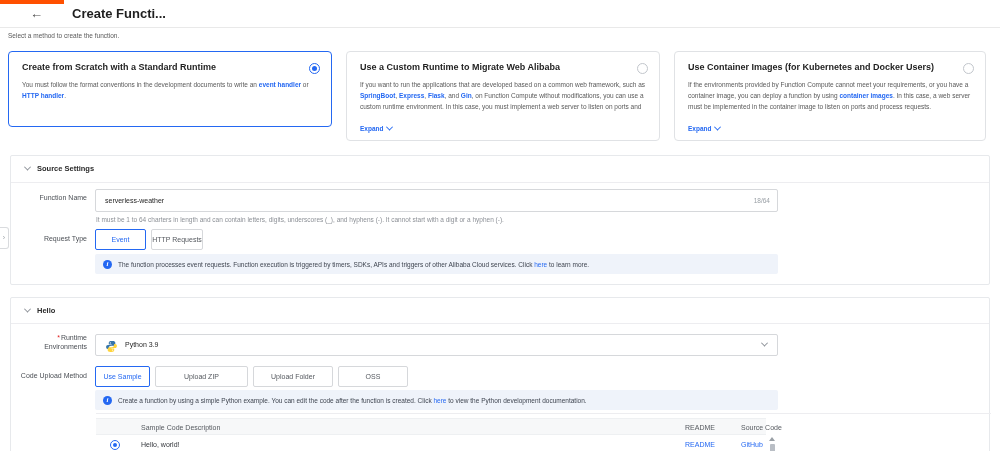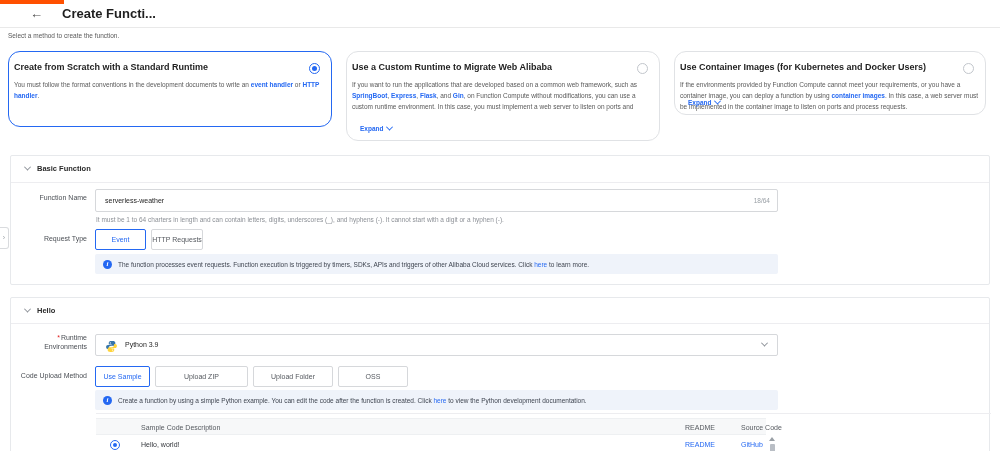--- a/index.html
+++ b/index.html
@@ -7,25 +7,25 @@
   .page {
     position:relative; width:1000px; height:451px; overflow:hidden;
     background:#fff; font-family:"Liberation Sans", sans-serif; color:#333;
   }
   .abs { position:absolute; }
 
   
   .hdr { left:0; top:0; width:1000px; height:28px; background:#fff; border-bottom:1px solid #e9e9e9; }
   .brandbar { left:0; top:0; width:64px; height:4px; background:#ff5000; }
   .back { left:30px; top:6px; font-size:13px; color:#4a4a4a; cursor:pointer; }
-  .ptitle { left:62px; top:6px; font-size:13px; font-weight:700; color:#1f1f1f; }
+  .ptitle { left:72px; top:6px; font-size:13px; font-weight:700; color:#1f1f1f; }
   .subtitle { left:8px; top:32px; font-size:6.5px; color:#595959; }
 
   
-  .card { background:#fff; border:1px solid #e0e2e5; border-radius:12px; padding:10px 5px; }
+  .card { background:#fff; border:1px solid #e0e2e5; border-radius:4px; padding:10px 13px; }
   .card.sel { border-color:#2468f2; }
   .card-title { font-size:9px; font-weight:700; color:#1f1f1f; padding-right:20px; }
   .card-body { margin-top:7px; font-size:6.5px; line-height:11px; color:#595959; }
   .clip2 { max-height:34px; overflow:hidden; }
   .lnk { color:#2468f2; cursor:pointer; text-decoration:none; }
   .blnk { font-weight:700; }
   .expand { position:absolute; left:13px; bottom:8px; font-size:6.5px; font-weight:700; color:#2468f2; cursor:pointer; display:flex; align-items:center; gap:4px; }
 
   .radio { width:11px; height:11px; border:1px solid #c2c6cc; border-radius:50%; background:#fff; display:inline-block; }
   .radio.checked { border-color:#2468f2; }
@@ -99,38 +99,38 @@
     <span class="abs radio" style="right:11px;top:11px"></span>
     <div class="card-body clip2">
       <span>If you want to run the applications that are developed based on a common web framework, such as </span><a class="lnk blnk">SpringBoot</a><span>, </span><a class="lnk blnk">Express</a><span>, </span><a class="lnk blnk">Flask</a><span>, and </span><a class="lnk blnk">Gin</a><span>, on Function Compute without modifications, you can use a custom runtime environment. In this case, you must implement a web server to listen on ports and process</span>
     </div>
     <div class="expand">
         <span>Expand</span>
         <span class="chev chev-blue"></span>
       </div>
   </div>
 
-  <div class="abs card" style="left:674px;top:51px;width:312px;height:64px">
+  <div class="abs card" style="left:674px;top:51px;width:312px;height:90px">
     <div class="card-title">Use Container Images (for Kubernetes and Docker Users)</div>
     <span class="abs radio" style="right:11px;top:11px"></span>
     <div class="card-body clip2">
       <span>If the environments provided by Function Compute cannot meet your requirements, or you have a container image, you can deploy a function by using </span><a class="lnk blnk">container images</a><span>. In this case, a web server must be implemented in the container image to listen on ports and process requests.</span>
     </div>
     <div class="expand">
         <span>Expand</span>
         <span class="chev chev-blue"></span>
       </div>
   </div>
 
   <div class="abs collapse-handle">›</div>
 
   <div class="abs panel" style="left:10px;top:155px;width:980px;height:130px">
     <div class="sec-head">
       <span class="chev chev-gray"></span>
-      <span>Basic Function</span>
+      <span>Source Settings</span>
     </div>
     <div class="hline" style="left:0;top:26px;width:978px"></div>
 
     <div class="flabel" style="left:0;top:38px;width:76px">Function Name</div>
     <div class="tinput" style="left:84px;top:33px;width:683px;height:23px">
       <span class="val">serverless-weather</span>
       <span class="cnt">18/64</span>
     </div>
     <div class="helper" style="left:85px;top:60px">It must be 1 to 64 charters in length and can contain letters, digits, underscores (_), and hyphens (-). It cannot start with a digit or a hyphen (-).</div>
 

